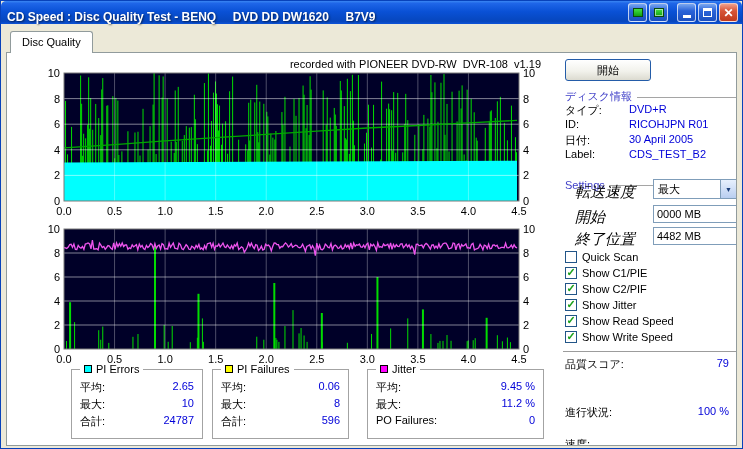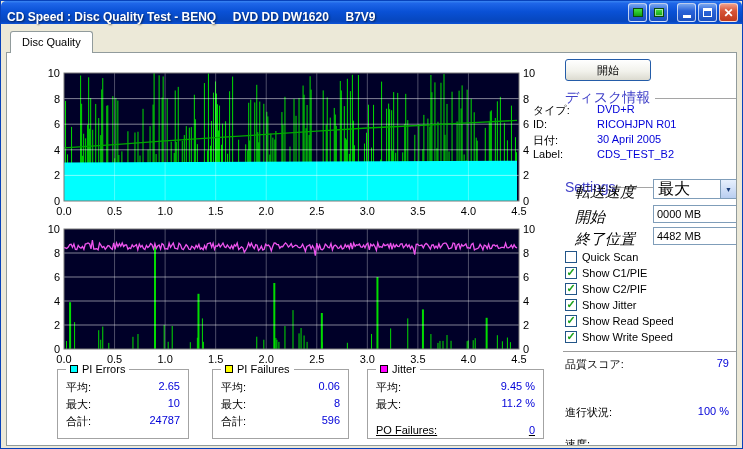--- a/index.html
+++ b/index.html
@@ -22,47 +22,47 @@
   .body{position:relative;height:426px;padding-left:20px;}
   .tab{position:absolute;left:9px;top:7px;height:22px;line-height:21px;padding:0 11px;background:#fff;border:1px solid #919b9c;border-bottom:none;border-radius:3px 3px 0 0;font-size:11px;z-index:2;cursor:pointer;}
   .panel{position:absolute;left:5px;top:28px;right:5px;bottom:4px;background:#fff;border:1px solid #919b9c;overflow:hidden;}
 
   .recorded{position:absolute;top:5px;right:195px;font-size:11px;white-space:pre;color:#000;}
   #chart1{position:absolute;left:6px;top:13px;}
   #chart2{position:absolute;left:6px;top:171px;}
   svg text{font-family:"Liberation Sans", sans-serif;font-size:11px;fill:#000;}
 
   .statbox{position:absolute;border:1px solid #a3a3a3;background:#fff;}
-  .sb1{left:50px;top:316px;width:132px;height:70px;}
+  .sb1{left:64px;top:316px;width:132px;height:70px;}
   .sb2{left:205px;top:316px;width:137px;height:70px;}
   .sb3{left:360px;top:316px;width:177px;height:70px;}
   .legend{position:absolute;top:-7px;left:8px;background:#fff;padding:0 4px;display:flex;align-items:center;gap:4px;font-size:11px;}
   .sw{width:8px;height:8px;border:1px solid #000;display:inline-block;}
   .srows{padding:10px 8px 0 8px;}
   .srow{display:flex;justify-content:space-between;height:17px;font-size:11px;}
-  .srow.gap{margin-top:10px;text-decoration:underline;}
+  .srow.gap{}
   .sval{color:#0000d8;}
   .xp-btn{position:absolute;top:6px;height:22px;font-size:11px;font-family:inherit;background:linear-gradient(#ffffff,#f2f2ec 55%,#dcdbd0);border:1px solid #245ca8;border-radius:3px;cursor:pointer;}
   .btn-start{left:558px;width:86px;}
   .btn-exit{left:650px;width:80px;box-shadow:inset 0 0 0 2px #aec8f2;outline:1px dotted #000;outline-offset:-4px;}
 
-  .grp-head{position:absolute;left:558px;width:172px;display:flex;align-items:center;gap:5px;font-size:14px;color:#4040c8;}
+  .grp-head{position:absolute;left:558px;width:172px;display:flex;align-items:center;gap:5px;font-size:11px;color:#4040c8;}
   .gh-disc{top:36px;}
   .gh-settings{top:120px;margin-top:6px;}
   .grp-head .rule{flex:1;height:0;border-top:1px solid #a5a5a5;border-bottom:1px solid #fff;margin-top:2px;}
 
-  #discinfo{position:absolute;left:526px;top:50px;width:172px;}
+  #discinfo{position:absolute;left:558px;top:50px;width:172px;}
   .info-row{display:flex;height:15px;font-size:11px;}
   .ilabel{width:64px;}
   .ival{color:#0000d8;}
 
   .rlabel{position:absolute;left:568px;font-size:15px;font-style:italic;}
   .rl-speed{top:130px;}.rl-start{top:155px;}.rl-end{top:177px;}
   .combo{position:absolute;left:646px;top:126px;width:84px;height:20px;border:1px solid #7f9db9;background:#fff;display:flex;align-items:center;cursor:pointer;}
-  .combo-val{flex:1;padding-left:4px;font-size:16px;}
+  .combo-val{flex:1;padding-left:4px;font-size:11px;}
   .combo-btn{width:16px;height:100%;background:linear-gradient(#e7f0fd,#b9cef0);border-left:1px solid #7f9db9;display:flex;align-items:center;justify-content:center;font-size:7px;color:#1b3e7a;}
   .field{position:absolute;left:646px;width:84px;height:18px;border:1px solid #7f9db9;font-size:11px;padding:0 3px;font-family:inherit;}
   .f-start{top:152px;}.f-end{top:174px;}
 
   #checks{position:absolute;left:558px;top:198px;width:174px;}
   .check-item{height:16px;display:flex;align-items:flex-start;gap:5px;font-size:11px;cursor:pointer;}
   .cb-box{width:12px;height:12px;border:1px solid #225588;background:#fff;display:flex;align-items:center;justify-content:center;}
   .tick{display:none;color:#1ca11c;font-size:11px;font-weight:bold;margin-top:-1px;}
   .check-item.checked .tick{display:inline;}
 
@@ -96,20 +96,21 @@
       <span class="tb-btn close">
           <span class="x-glyph">✕</span>
         </span>
     </span>
   </div>
 
   <div class="body">
     <div class="tab">Disc Quality</div>
     <div class="panel">
 
+      <div class="recorded">recorded with PIONEER DVD-RW  DVR-108  v1.19</div>
 
       <svg id="chart1" width="540" height="158">
           <rect x="51" y="7" width="455" height="128" fill="#000028"></rect>
           <rect x="51.00" y="134.30" width="1.00" height="0.70" fill="#00dc00"></rect>
           <rect x="52.01" y="34.88" width="1.00" height="100.12" fill="#00dc00"></rect>
           <rect x="53.01" y="109.52" width="1.00" height="25.48" fill="#00dc00"></rect>
           <rect x="54.02" y="88.34" width="1.00" height="46.66" fill="#00dc00"></rect>
           <rect x="55.03" y="134.32" width="1.00" height="0.68" fill="#00dc00"></rect>
           <rect x="56.03" y="132.30" width="1.00" height="2.70" fill="#00dc00"></rect>
           <rect x="57.04" y="133.83" width="1.00" height="1.17" fill="#00dc00"></rect>

